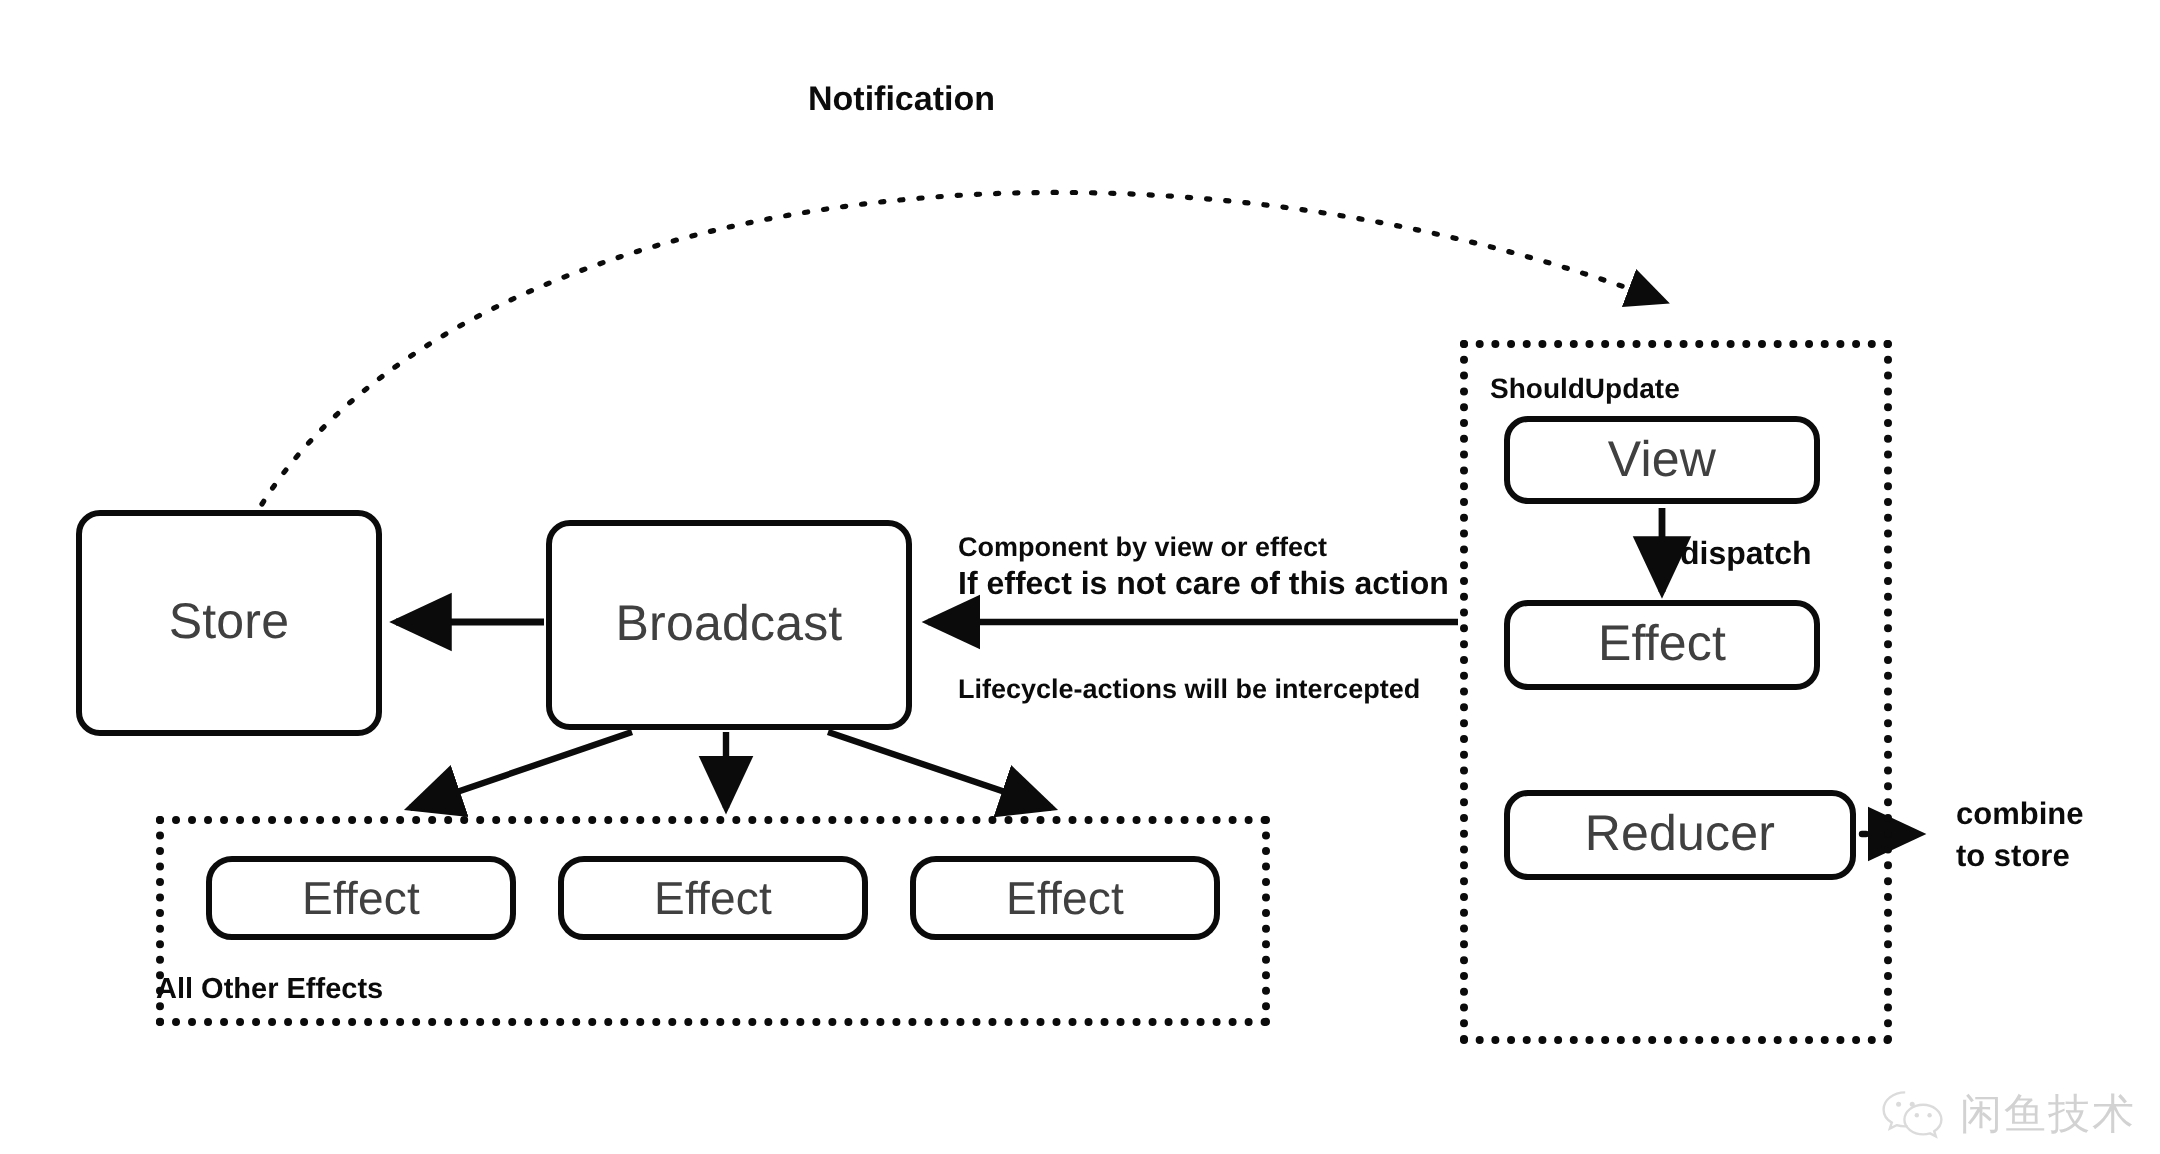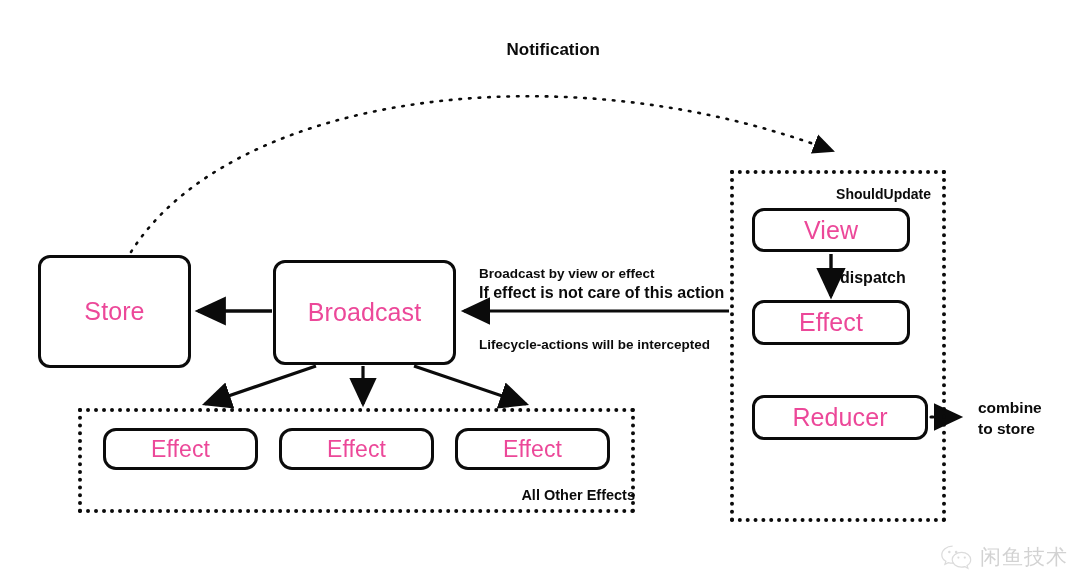--- a/index.html
+++ b/index.html
@@ -26,21 +26,21 @@
 
   
   .node {
     position: absolute;
     box-sizing: border-box;
     border: 3px solid #0b0b0b;
     background: #ffffff;
     display: flex;
     align-items: center;
     justify-content: center;
-    color: #ec4899;
+    color: #404040;
     letter-spacing: .1px;
   }
   .node.big   { border-radius: 12px; font-size: 25px; }
   .node.small { border-radius: 13px; font-size: 23px; }
 
   
   .group {
     position: absolute;
     box-sizing: border-box;
     border: 4px dotted #0b0b0b;
@@ -48,21 +48,21 @@
   }
 
   
   .lbl {
     position: absolute;
     color: #0b0b0b;
     white-space: pre;
     line-height: 1.28;
   }
   .lbl.bold   { font-weight: bold; }
-  .lbl.center { text-align: right; }
+  .lbl.center { text-align: left; }
 
   
   #watermark {
     position: absolute;
     right: 12px;
     bottom: 6px;
     display: flex;
     align-items: center;
     gap: 6px;
     opacity: .30;
@@ -109,21 +109,21 @@
   <div class="lbl bold center" style="left:404px; top:39px; width:196px; font-size:17px;">Notification</div>
 
   <div class="node big" style="left:38px; top:255px; width:153px; height:113px;">
     <span>Store</span>
   </div>
 
   <div class="node big" style="left:273px; top:260px; width:183px; height:105px;">
     <span>Broadcast</span>
   </div>
 
-  <div class="lbl bold" style="left:479px; top:265px; font-size:13.5px;">Broadcast by view or effect</div>
+  <div class="lbl bold" style="left:479px; top:265px; font-size:13.5px;">Component by view or effect</div>
   <div class="lbl bold" style="left:479px; top:283px; font-size:16px;">If effect is not care of this action</div>
   <div class="lbl bold" style="left:479px; top:336px; font-size:13.5px;">Lifecycle-actions will be intercepted</div>
 
   <div class="group" style="left:78px; top:408px; width:557px; height:105px;"></div>
 
   <div class="node small" style="left:103px; top:428px; width:155px; height:42px;">
     <span>Effect</span>
   </div>
   <div class="node small" style="left:279px; top:428px; width:155px; height:42px;">
     <span>Effect</span>

